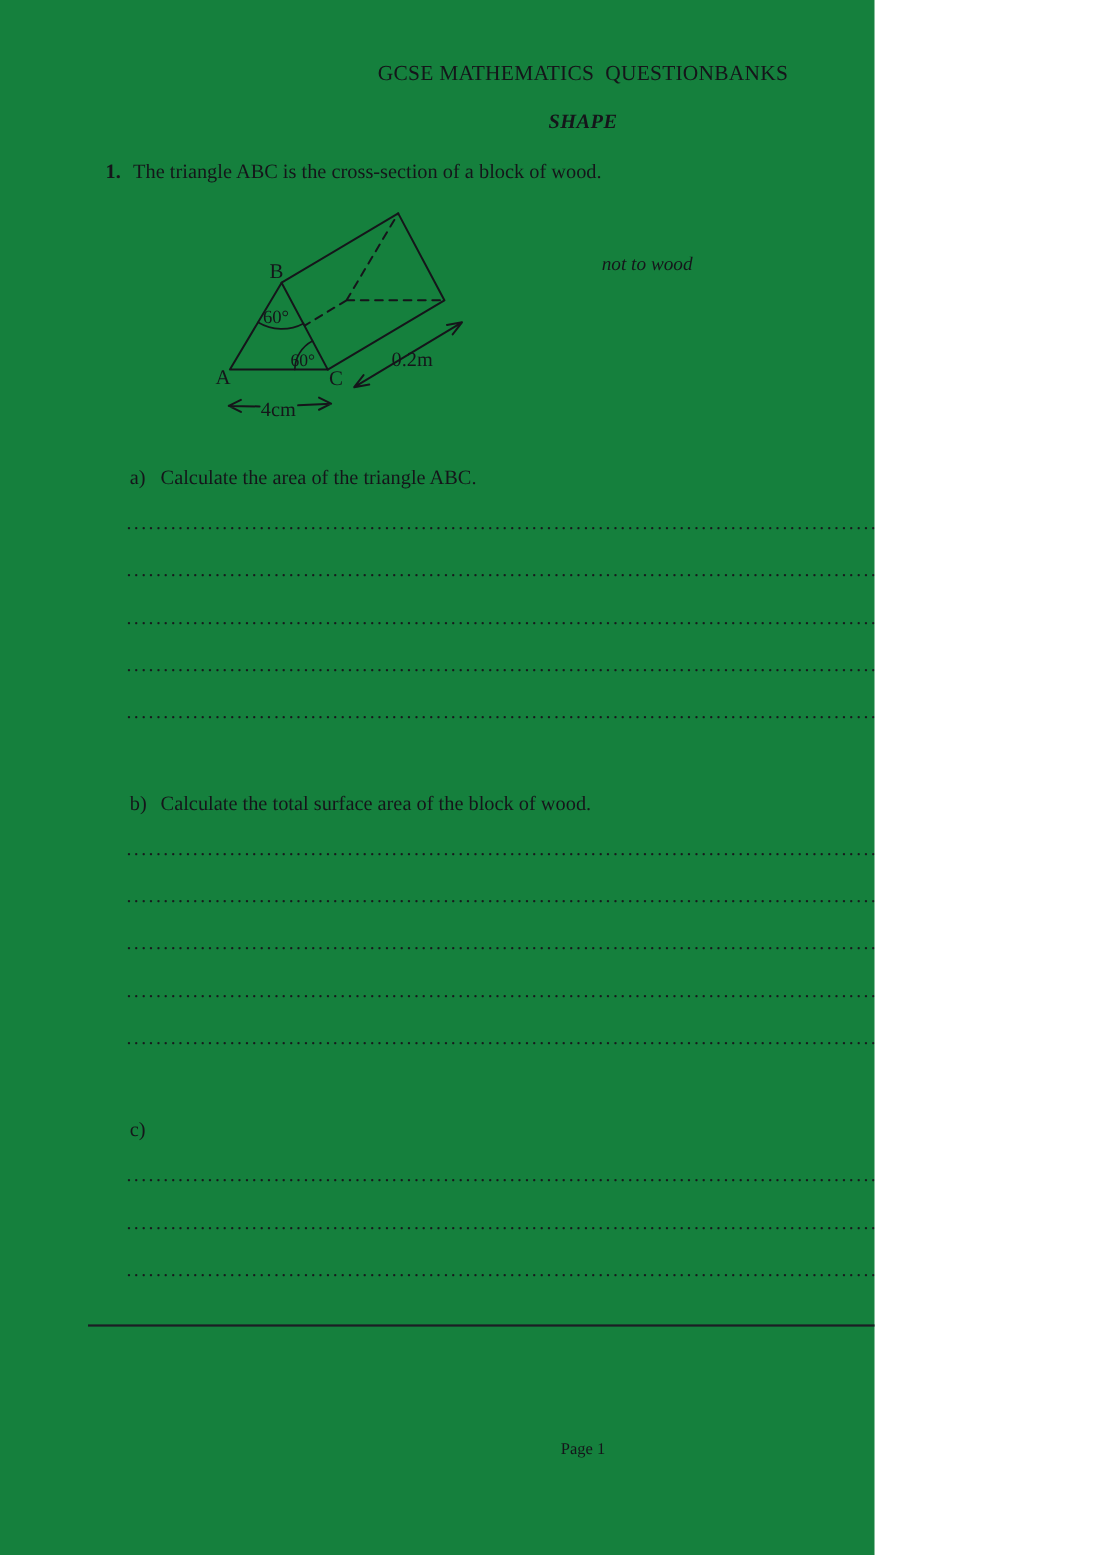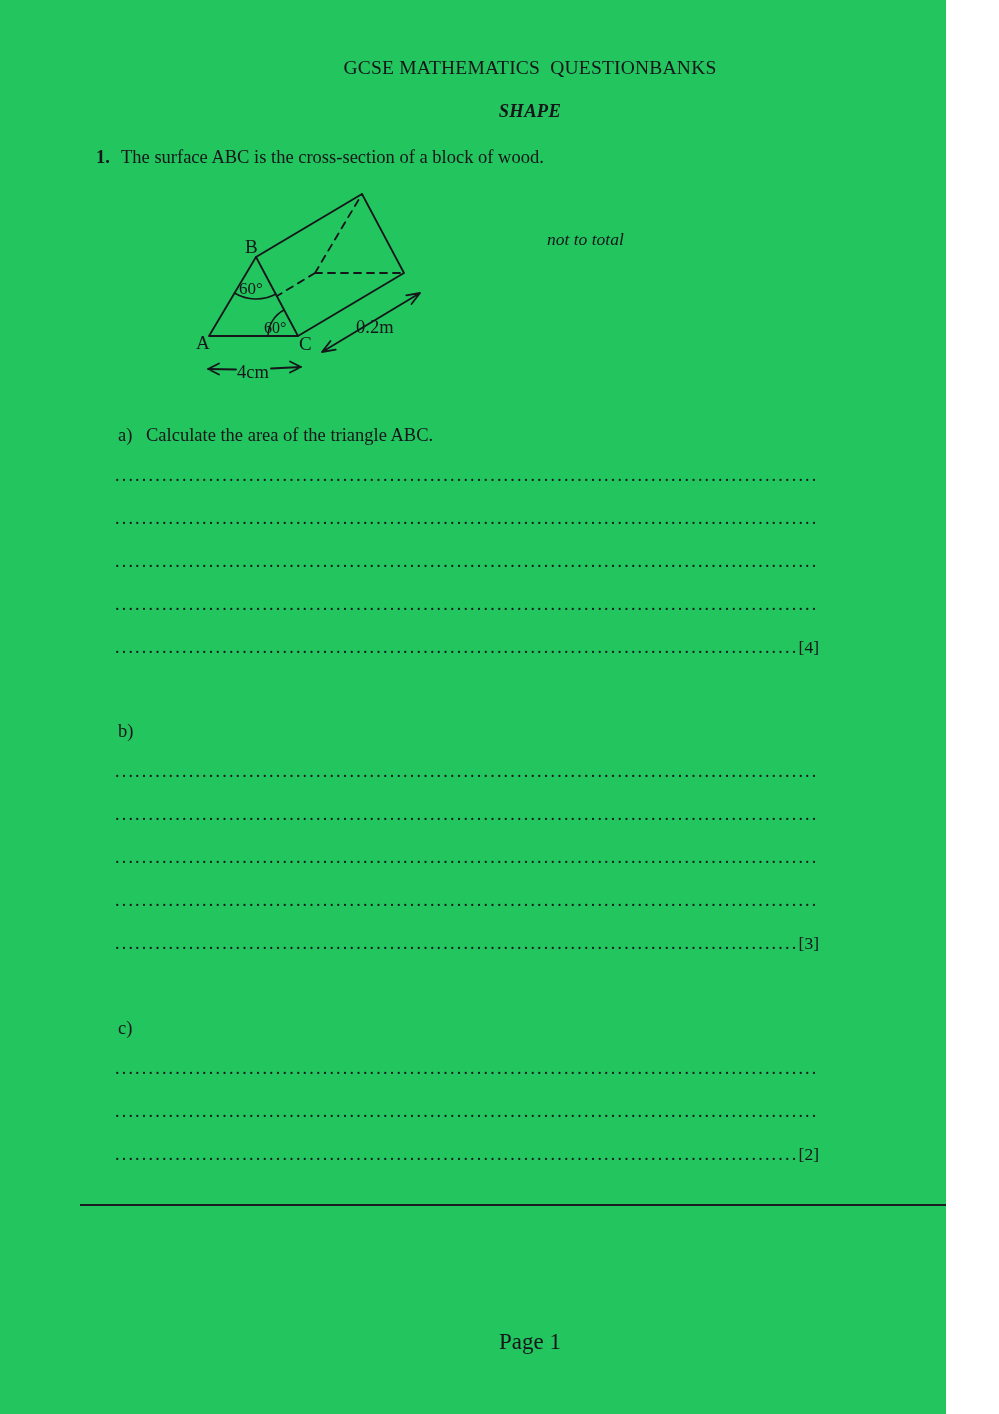--- a/index.html
+++ b/index.html
@@ -2,23 +2,23 @@
 <html><head>
 <meta charset="utf-8">
 <style>
   html, body { margin: 0; padding: 0; background: #ffffff; }
   body {
     font-family: "Liberation Serif", "DejaVu Serif", serif;
     color: #15151a;
   }
   .page {
     position: relative;
-    width: 946px;
+    width: 795px;
     height: 1414px;
-    background: #22c55e;
+    background: #15803d;
     overflow: hidden;
   }
   .centered {
     position: absolute;
     left: 61px;
     width: 938px;
     text-align: center;
     white-space: pre-wrap;
   }
   .hdr { top: 57px; font-size: 19.5px; letter-spacing: 0.2px; }
@@ -69,33 +69,33 @@
   }
   .mark { flex: none; font-size: 17.5px; padding-left: 1px; }
   .rule {
     position: absolute;
     left: 80px;
     top: 1204px;
     width: 906px;
     height: 2px;
     background: #1c1c24;
   }
-  .pageno { top: 1310px; font-size: 23px; margin-top: 19px; }
+  .pageno { top: 1310px; font-size: 15px; }
 </style>
 </head>
 <body>
 
 <div class="page">
 
   <div class="centered hdr">GCSE MATHEMATICS  QUESTIONBANKS</div>
   <div class="centered sub">SHAPE</div>
 
   <div class="q1">
     <span class="qnum">1.</span>
-    <span>The surface ABC is the cross-section of a block of wood.</span>
+    <span>The triangle ABC is the cross-section of a block of wood.</span>
   </div>
 
   <svg class="overlay" viewBox="0 0 999 1414" xmlns="http://www.w3.org/2000/svg">
     <g fill="none" stroke="#15151a" stroke-width="1.8" stroke-linecap="round" stroke-linejoin="round">
 
       <path d="M209 336 L256 257 L298 336 Z"></path>
 
       <path d="M256 257 L362 194 L404 273 L298 336"></path>
 
       <path d="M315 273 L362 194 M315 273 L404 273 M315 273 L277 296" stroke-dasharray="7 6"></path>
@@ -112,21 +112,21 @@
       <text x="245" y="253" font-size="19">B</text>
       <text x="196" y="349" font-size="19">A</text>
       <text x="299" y="350" font-size="19">C</text>
       <text x="239" y="294" font-size="17">60°</text>
       <text x="264" y="333" font-size="16">60°</text>
       <text x="356" y="333" font-size="18.5">0.2m</text>
       <text x="237" y="378" font-size="18.5">4cm</text>
     </g>
   </svg>
 
-  <div class="nts">not to total</div>
+  <div class="nts">not to wood</div>
 
   <div class="part pa">
     <div class="prompt">
       <span class="plabel">a)</span>
       <span>Calculate the area of the triangle ABC.</span>
     </div>
     <div class="lines">
         <div class="ans-row">
           <div class="dots">......................................................................................................................................................</div>
         </div>
@@ -142,20 +142,21 @@
         <div class="ans-row">
           <div class="dots">......................................................................................................................................................</div>
           <span class="mark">[4]</span>
         </div>
       </div>
   </div>
 
   <div class="part pb">
     <div class="prompt">
       <span class="plabel">b)</span>
+      <span>Calculate the total surface area of the block of wood.</span>
     </div>
     <div class="lines">
         <div class="ans-row">
           <div class="dots">......................................................................................................................................................</div>
         </div>
         <div class="ans-row">
           <div class="dots">......................................................................................................................................................</div>
         </div>
         <div class="ans-row">
           <div class="dots">......................................................................................................................................................</div>

